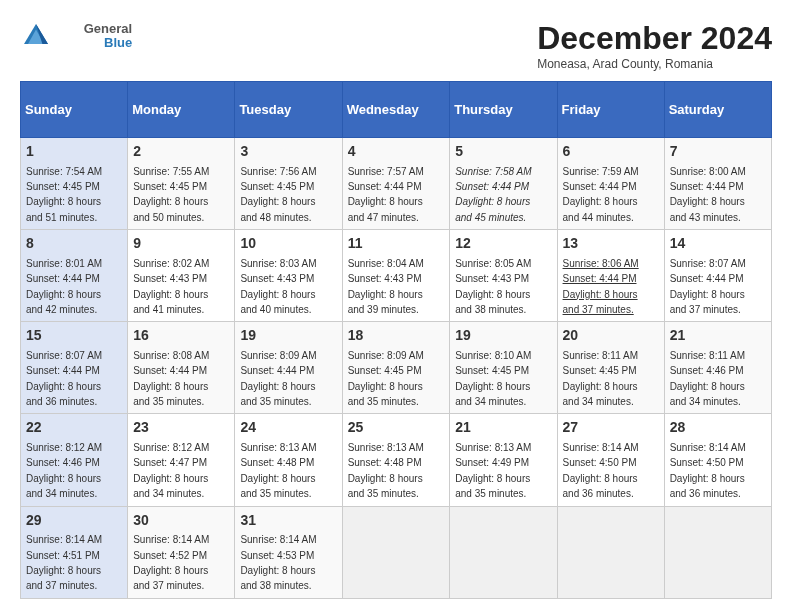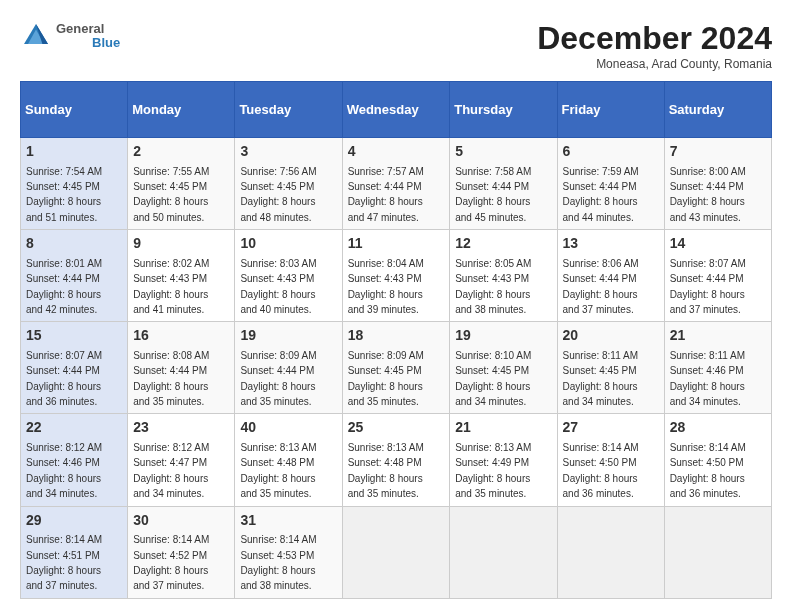--- a/index.html
+++ b/index.html
@@ -12,38 +12,39 @@
     }
     .header {
       display: flex;
       justify-content: space-between;
       align-items: flex-start;
       margin-bottom: 10px;
     }
     .logo {
       display: flex;
       align-items: center;
-      gap: 4px;
+      gap: 16px;
+      text-align: right;
     }
     .logo-text {
       display: flex;
       flex-direction: column;
       font-size: 13px;
       font-weight: bold;
       color: #333;
       line-height: 1.1;
     }
     .logo-text span:first-child { color: #555; }
     .logo-text span:last-child { color: #2a7ab8; padding-left: 36px; }
     .logo-icon {
       width: 32px;
       height: 32px;
     }
     .title-block {
-      text-align: right;
+      text-align: left;
     }
     .title-block h1 {
       font-size: 32px;
       font-weight: bold;
       color: #222;
     }
     .title-block h2 {
       font-size: 12px;
       font-weight: normal;
       color: #444;
@@ -140,21 +141,21 @@
 Daylight: 8 hours
 and 50 minutes.</span></td>
         <td><span class="day-num">3</span><span class="day-info" style="white-space: pre-line;">Sunrise: 7:56 AM
 Sunset: 4:45 PM
 Daylight: 8 hours
 and 48 minutes.</span></td>
         <td><span class="day-num">4</span><span class="day-info" style="white-space: pre-line;">Sunrise: 7:57 AM
 Sunset: 4:44 PM
 Daylight: 8 hours
 and 47 minutes.</span></td>
-        <td><span class="day-num">5</span><span class="day-info" style="white-space: pre-line;">Sunrise: 7:58 AM
+        <td><span class="day-num">5</span><span class="day-info" style="white-space: pre-line; font-style: italic;">Sunrise: 7:58 AM
 Sunset: 4:44 PM
 Daylight: 8 hours
 and 45 minutes.</span></td>
         <td><span class="day-num">6</span><span class="day-info" style="white-space: pre-line;">Sunrise: 7:59 AM
 Sunset: 4:44 PM
 Daylight: 8 hours
 and 44 minutes.</span></td>
         <td><span class="day-num">7</span><span class="day-info" style="white-space: pre-line;">Sunrise: 8:00 AM
 Sunset: 4:44 PM
 Daylight: 8 hours
@@ -174,21 +175,21 @@
 Daylight: 8 hours
 and 40 minutes.</span></td>
         <td><span class="day-num">11</span><span class="day-info" style="white-space: pre-line;">Sunrise: 8:04 AM
 Sunset: 4:43 PM
 Daylight: 8 hours
 and 39 minutes.</span></td>
         <td><span class="day-num">12</span><span class="day-info" style="white-space: pre-line;">Sunrise: 8:05 AM
 Sunset: 4:43 PM
 Daylight: 8 hours
 and 38 minutes.</span></td>
-        <td><span class="day-num">13</span><span class="day-info" style="white-space: pre-line;">Sunrise: 8:06 AM
+        <td><span class="day-num">13</span><span class="day-info" style="white-space: pre-line; text-decoration: underline;">Sunrise: 8:06 AM
 Sunset: 4:44 PM
 Daylight: 8 hours
 and 37 minutes.</span></td>
         <td><span class="day-num">14</span><span class="day-info" style="white-space: pre-line;">Sunrise: 8:07 AM
 Sunset: 4:44 PM
 Daylight: 8 hours
 and 37 minutes.</span></td>
       </tr>
       <tr>
         <td><span class="day-num">15</span><span class="day-info" style="white-space: pre-line;">Sunrise: 8:07 AM
@@ -222,21 +223,21 @@
       </tr>
       <tr>
         <td><span class="day-num">22</span><span class="day-info" style="white-space: pre-line;">Sunrise: 8:12 AM
 Sunset: 4:46 PM
 Daylight: 8 hours
 and 34 minutes.</span></td>
         <td><span class="day-num">23</span><span class="day-info" style="white-space: pre-line;">Sunrise: 8:12 AM
 Sunset: 4:47 PM
 Daylight: 8 hours
 and 34 minutes.</span></td>
-        <td><span class="day-num">40</span><span class="day-info" style="white-space: pre-line;">Sunrise: 8:13 AM
+        <td><span class="day-num">24</span><span class="day-info" style="white-space: pre-line;">Sunrise: 8:13 AM
 Sunset: 4:48 PM
 Daylight: 8 hours
 and 35 minutes.</span></td>
         <td><span class="day-num">25</span><span class="day-info" style="white-space: pre-line;">Sunrise: 8:13 AM
 Sunset: 4:48 PM
 Daylight: 8 hours
 and 35 minutes.</span></td>
         <td><span class="day-num">21</span><span class="day-info" style="white-space: pre-line;">Sunrise: 8:13 AM
 Sunset: 4:49 PM
 Daylight: 8 hours

